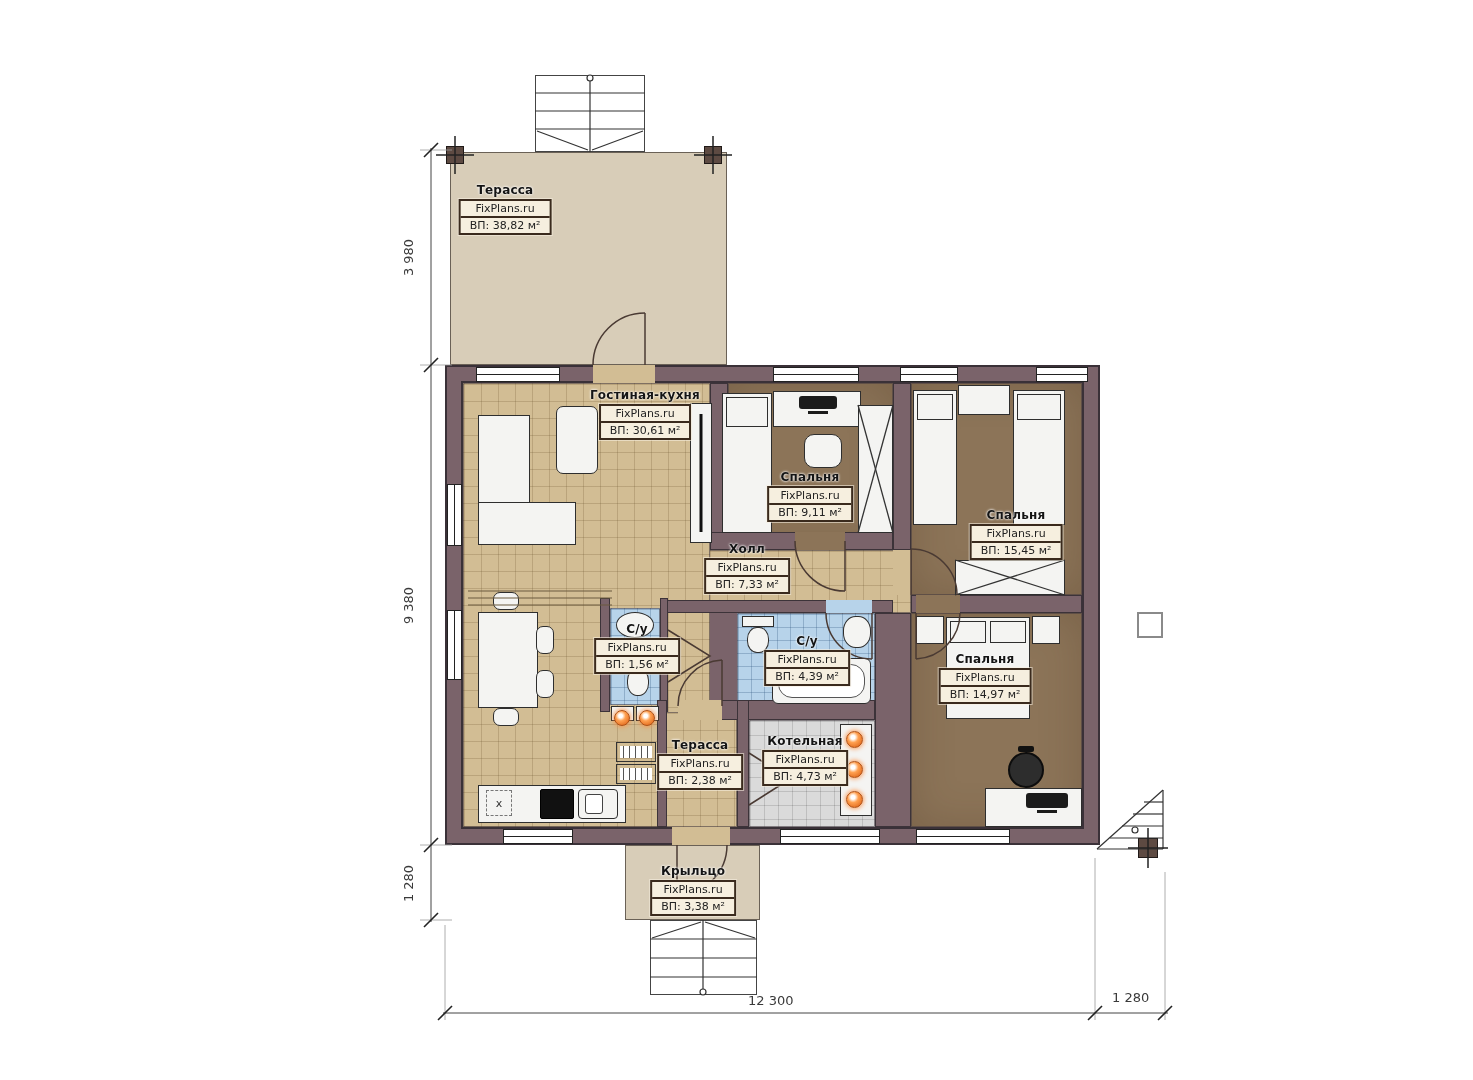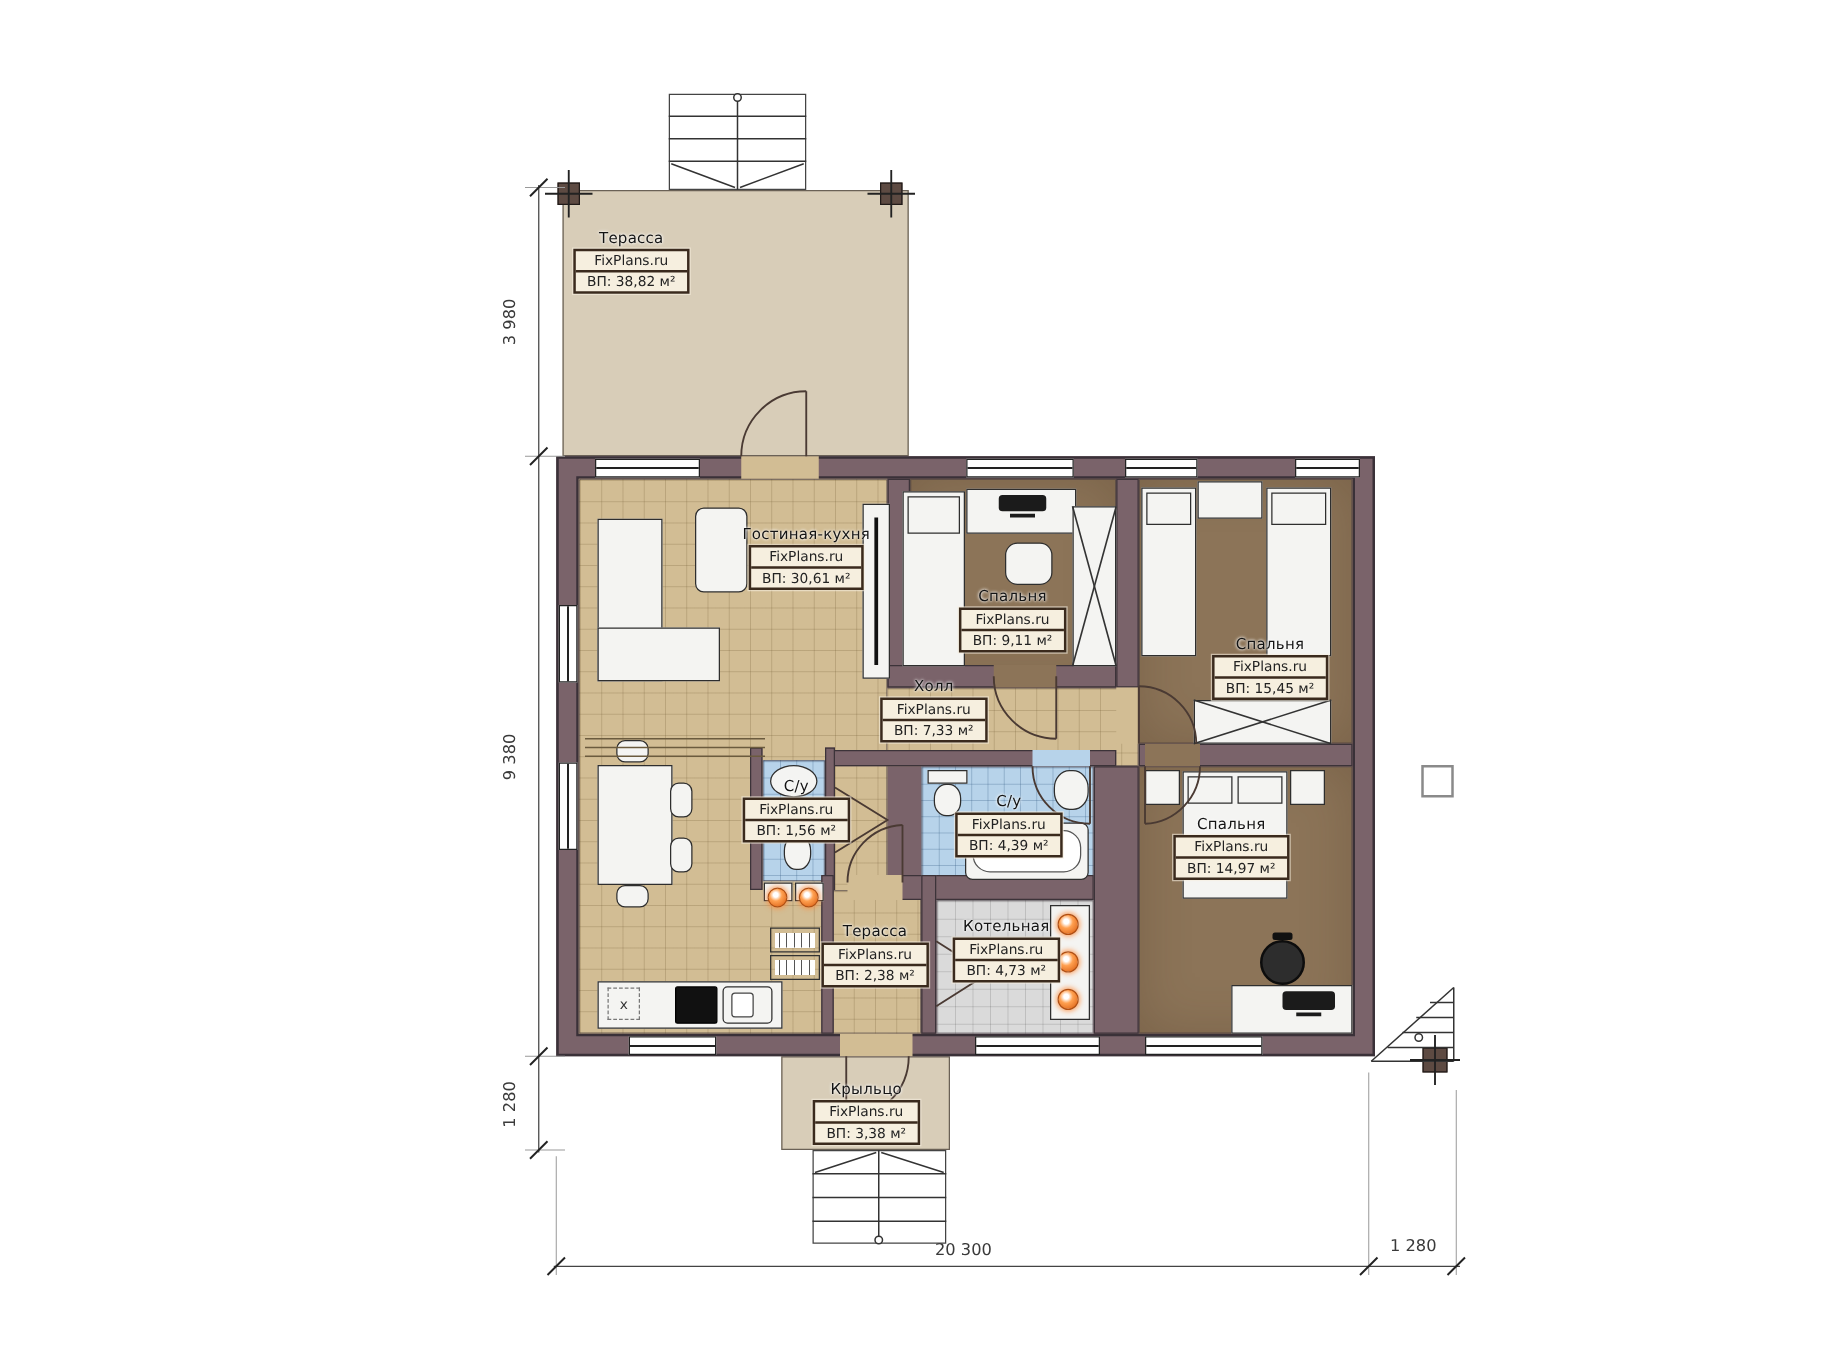--- a/index.html
+++ b/index.html
@@ -37,21 +37,21 @@
   .pcbase{background:#1b1b1b;}
   .stove{background:#111;border:1px solid #000;border-radius:2px;}
   .plant{background:#2d2d2d;border:2px solid #0d0d0d;border-radius:50%;}
   .post{background:#5d4a42;border:1px solid #201a18;}
   .marker{background:#fff;border:2px solid #8a8a8a;}
   .appl{background:#fff;border:1px solid #333;
         background-image:repeating-linear-gradient(90deg,#555 0 1px,transparent 1px 6px);
         background-clip:content-box;padding:3px;}
   
   .rlabel{position:absolute;transform:translateX(-50%);text-align:center;z-index:9;white-space:nowrap;}
-  .rlabel .name{font-size:12px;font-weight:normal;color:#141414;
+  .rlabel .name{font-size:12px;font-weight:bold;color:#141414;
         text-shadow:0 0 2px #fff,0 0 3px #fff;margin-bottom:2px;letter-spacing:.2px;}
   .rlabel .box{display:inline-block;border:2px solid #3a2a1d;background:#f6efdf;box-shadow:0 0 0 1px rgba(246,239,223,.6);}
   .rlabel .row1{padding:1px 9px;border-bottom:2px solid #3a2a1d;font-size:11px;color:#222;}
   .rlabel .row2{padding:1px 9px;font-size:11px;color:#222;}
   .dimtext{position:absolute;font-size:13px;color:#3a3a3a;z-index:9;white-space:nowrap;}
   .vdim{transform:rotate(-90deg);transform-origin:center;}
   svg.overlay{position:absolute;left:0;top:0;z-index:7;}
   .z1{z-index:1}.z2{z-index:2}.z3{z-index:3}.z4{z-index:4}.z5{z-index:5}.z6{z-index:6}
 </style>
 </head>
@@ -274,21 +274,21 @@
         <line x1="1088" y1="1020" x2="1102" y2="1006"></line>
       <line x1="1158" y1="1020" x2="1172" y2="1006"></line>
     </g>
   </svg>
 
   <div class="rlabel" style="left:505px;top:183px;">
     <div class="name">Терасса</div>
     <div class="box"><div class="row1">FixPlans.ru</div>
     <div class="row2">ВП: 38,82 м²</div></div>
   </div>
-  <div class="rlabel" style="left:645px;top:420px;">
+  <div class="rlabel" style="left:645px;top:388px;">
     <div class="name">Гостиная-кухня</div>
     <div class="box"><div class="row1">FixPlans.ru</div>
     <div class="row2">ВП: 30,61 м²</div></div>
   </div>
   <div class="rlabel" style="left:810px;top:470px;">
     <div class="name">Спальня</div>
     <div class="box"><div class="row1">FixPlans.ru</div>
     <div class="row2">ВП: 9,11 м²</div></div>
   </div>
   <div class="rlabel" style="left:1016px;top:508px;">
@@ -328,16 +328,16 @@
   </div>
   <div class="rlabel" style="left:693px;top:864px;">
     <div class="name">Крыльцо</div>
     <div class="box"><div class="row1">FixPlans.ru</div>
     <div class="row2">ВП: 3,38 м²</div></div>
   </div>
 
   <div class="dimtext vdim" style="left:390px;top:250px;">3 980</div>
   <div class="dimtext vdim" style="left:390px;top:598px;">9 380</div>
   <div class="dimtext vdim" style="left:390px;top:876px;">1 280</div>
-  <div class="dimtext" style="left:748px;top:993px;">20 300</div>
+  <div class="dimtext" style="left:748px;top:993px;">12 300</div>
   <div class="dimtext" style="left:1112px;top:990px;">1 280</div>
 
 </div>
 
 </body></html>

